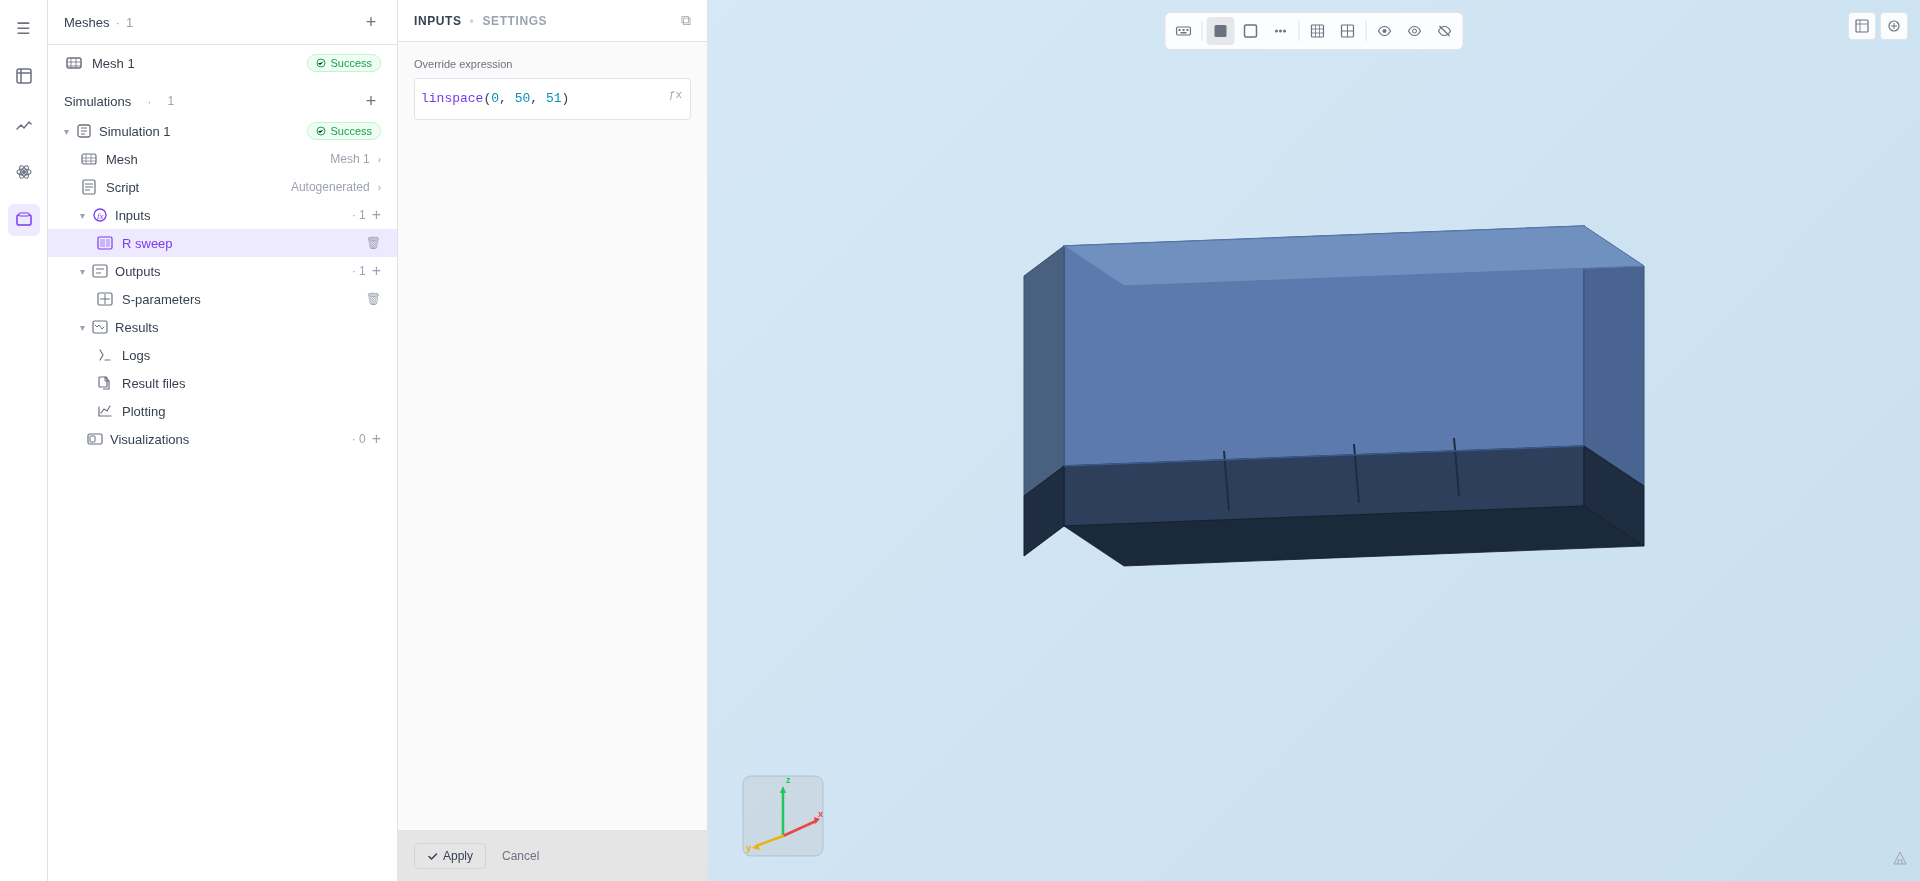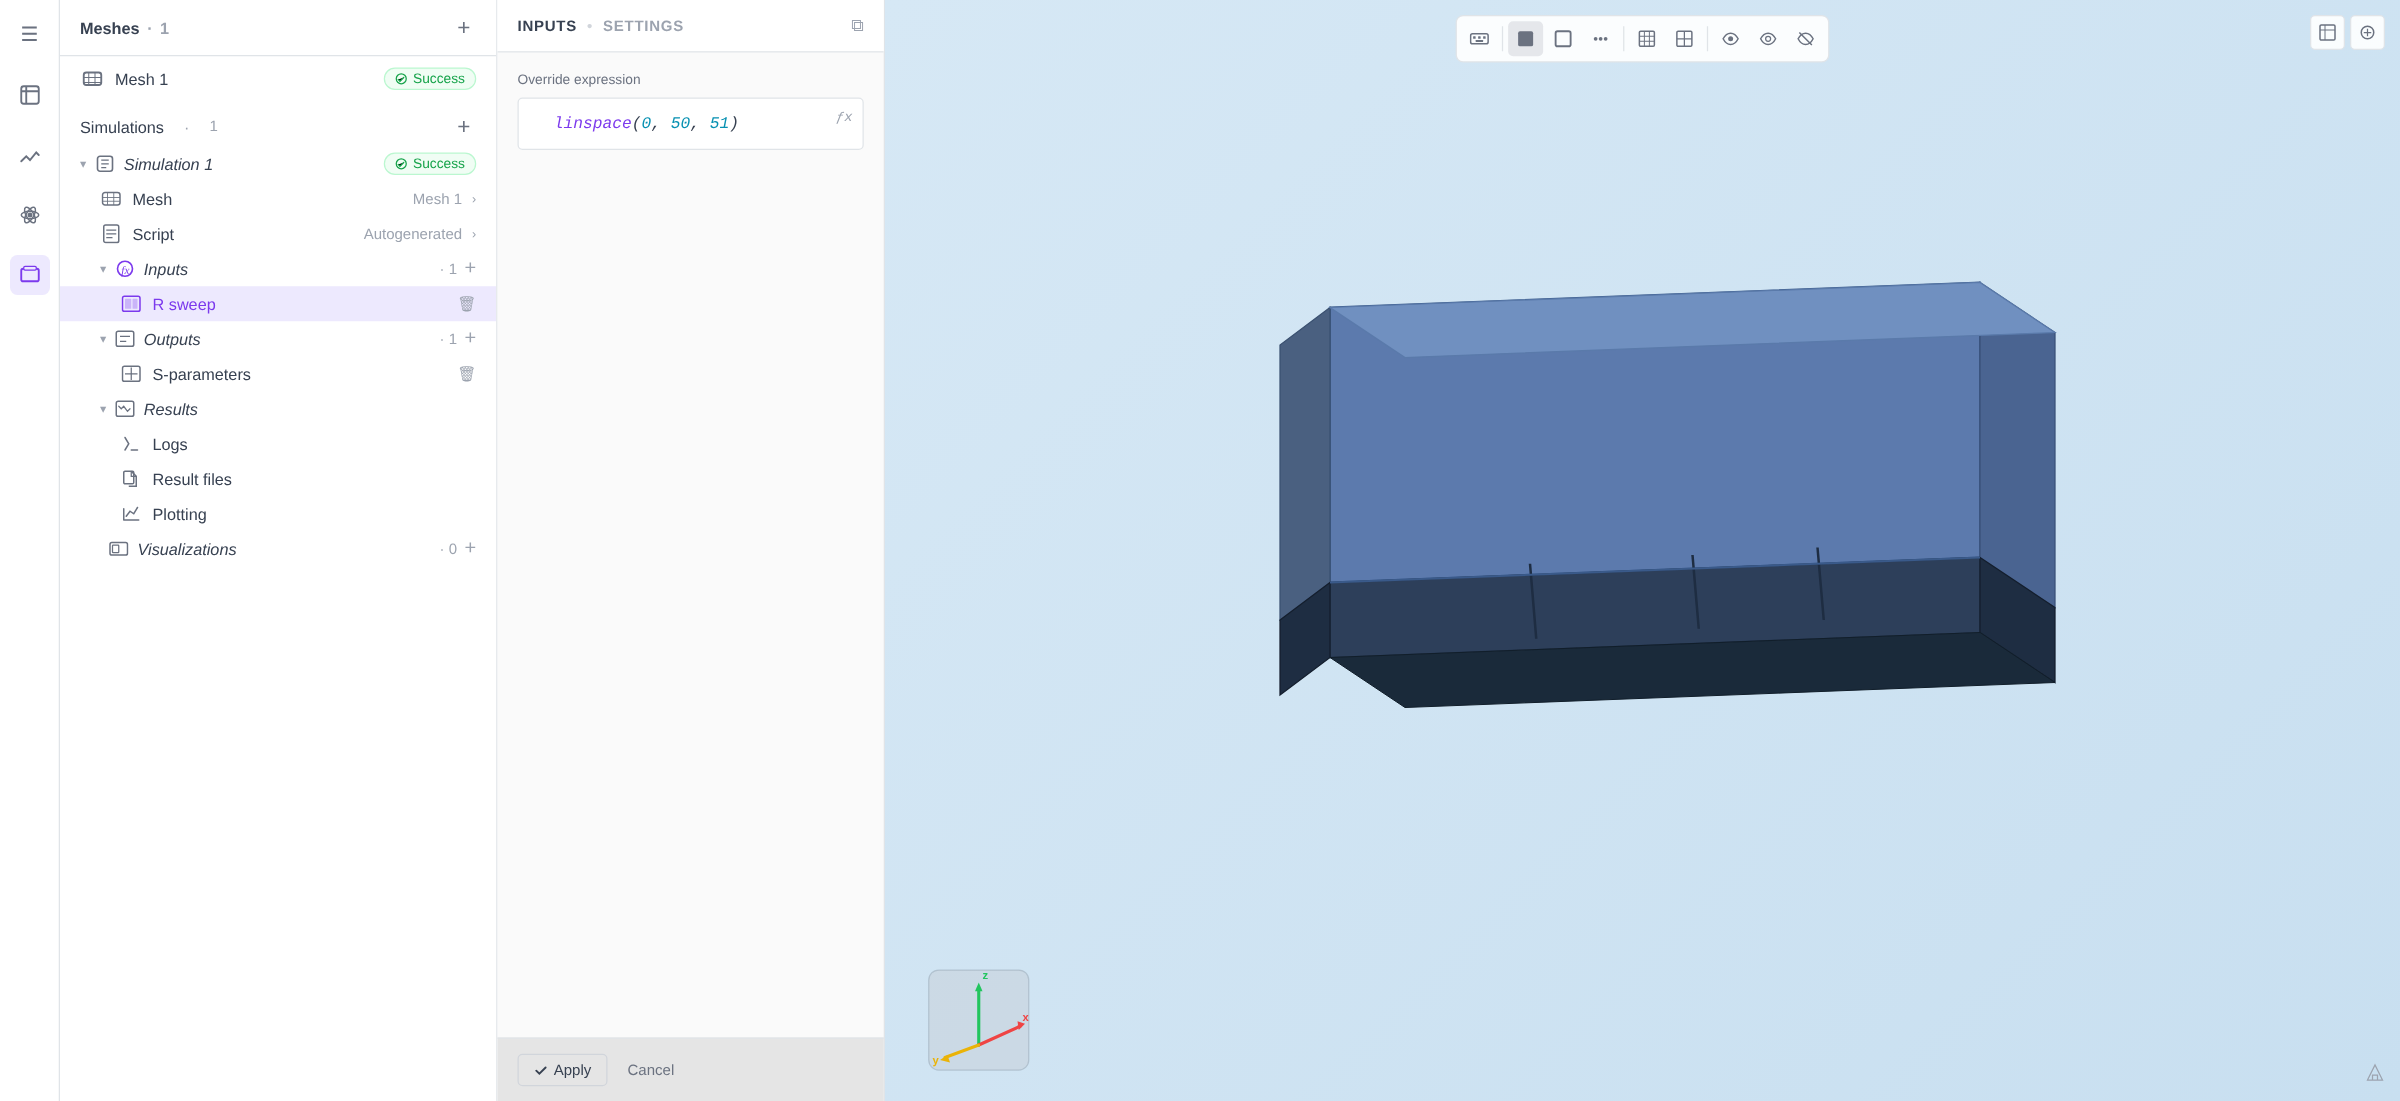--- a/index.html
+++ b/index.html
@@ -44,21 +44,21 @@
     
     .sidebar-header {
       padding: 12px 16px;
       border-bottom: 1px solid #e0e4e8;
       display: flex;
       align-items: center;
       justify-content: space-between;
     }
     .sidebar-title {
       font-size: 13px;
-      font-weight: 700;
+      font-weight: 400;
       color: #374151;
       display: flex;
       align-items: center;
       gap: 6px;
     }
     .sidebar-title .count { color: #9ca3af; }
     .sidebar-add-btn {
       width: 20px;
       height: 20px;
       display: flex;
@@ -149,21 +149,21 @@
       display: flex;
       align-items: center;
       padding: 5px 16px 5px 32px;
       gap: 6px;
       cursor: pointer;
       color: #374151;
       font-size: 13px;
     }
     .chevron-icon { color: #9ca3af; font-size: 10px; }
     .collapsible-header .header-icon { width: 18px; height: 18px; display: flex; align-items: center; justify-content: center; }
-    .collapsible-header .header-name { flex: 1; font-style: italic; }
+    .collapsible-header .header-name { flex: 1; }
     .collapsible-header .header-add { color: #9ca3af; font-size: 16px; margin-left: auto; }
     .collapsible-header .header-count { color: #9ca3af; font-size: 12px; }
 
     
     .middle-panel {
       width: 310px;
       background: #fafafa;
       border-right: 1px solid #e0e4e8;
       display: flex;
       flex-direction: column;
@@ -195,27 +195,26 @@
     .panel-content { padding: 16px; flex: 1; overflow-y: auto; }
     .override-label {
       font-size: 11px;
       color: #6b7280;
       margin-bottom: 8px;
     }
     .code-expression {
       background: #ffffff;
       border: 1px solid #e0e4e8;
       border-radius: 4px;
-      padding: 10px 28px;
+      padding: 10px 6px;
       font-family: 'Courier New', monospace;
       font-size: 13px;
       color: #374151;
       line-height: 1.5;
       position: relative;
-      font-style: italic;
     }
     .code-expression .fx-icon {
       position: absolute;
       right: 8px;
       top: 8px;
       color: #9ca3af;
       font-size: 11px;
     }
 
     .panel-actions {

